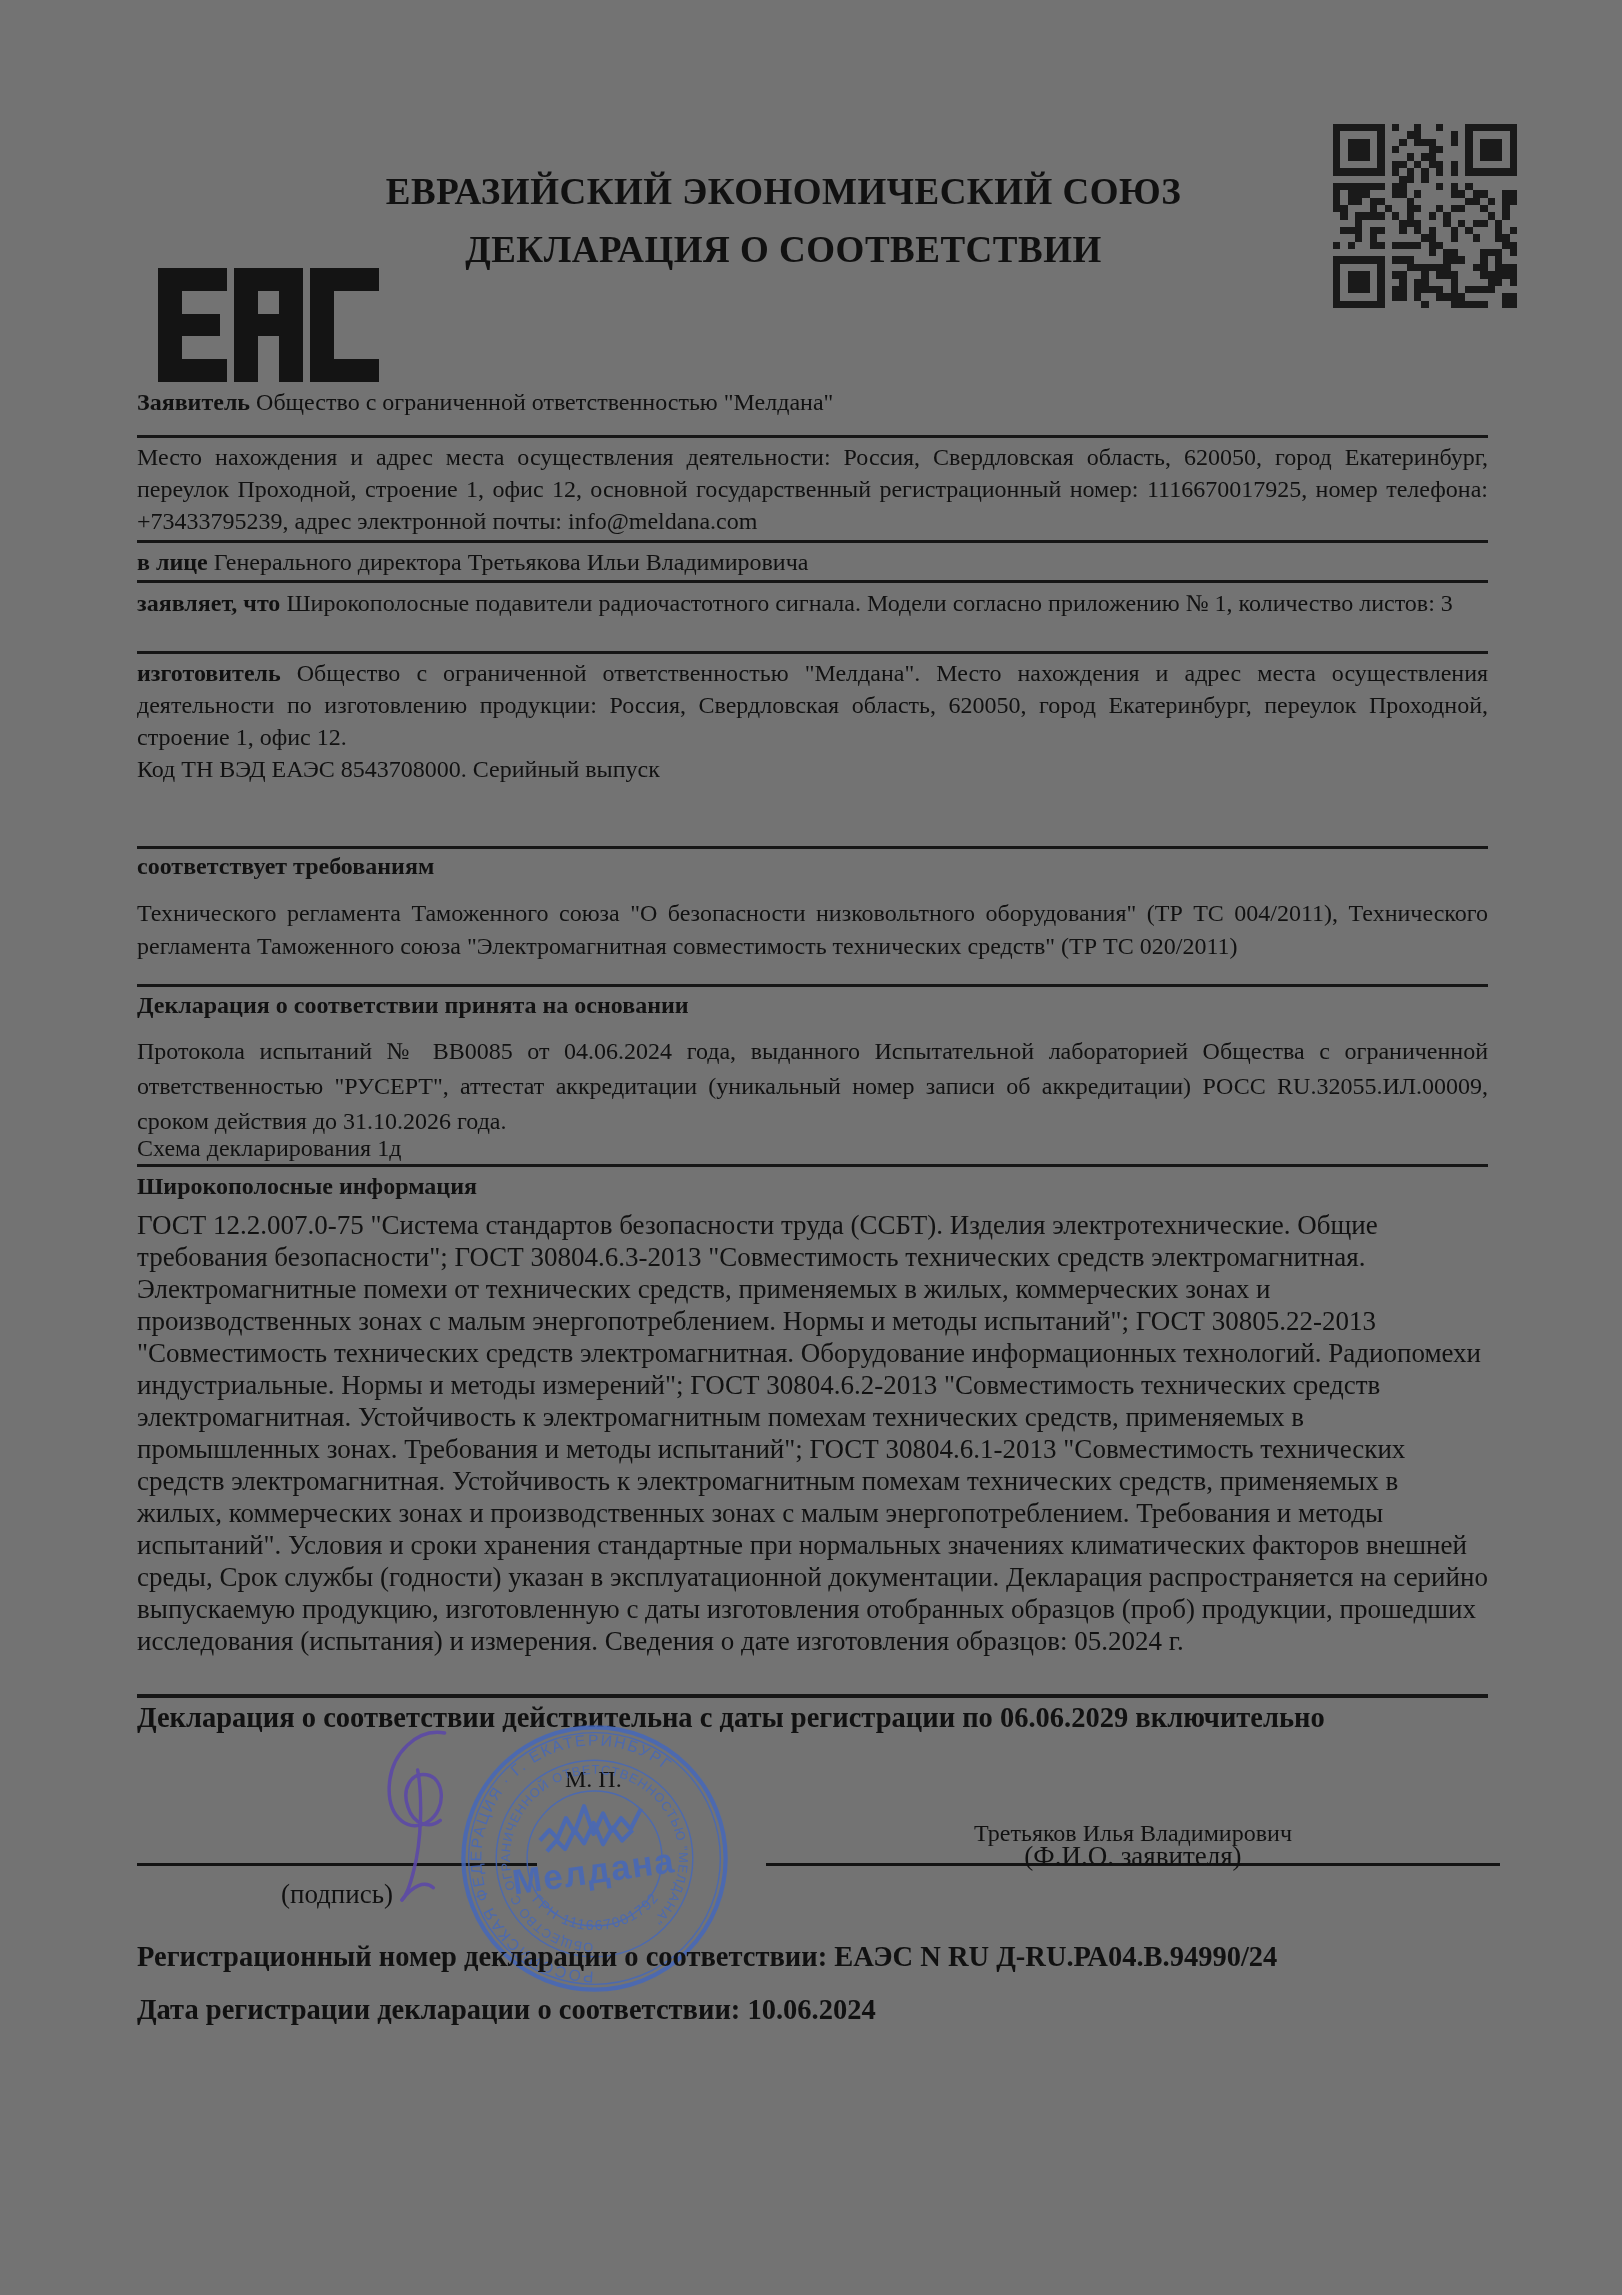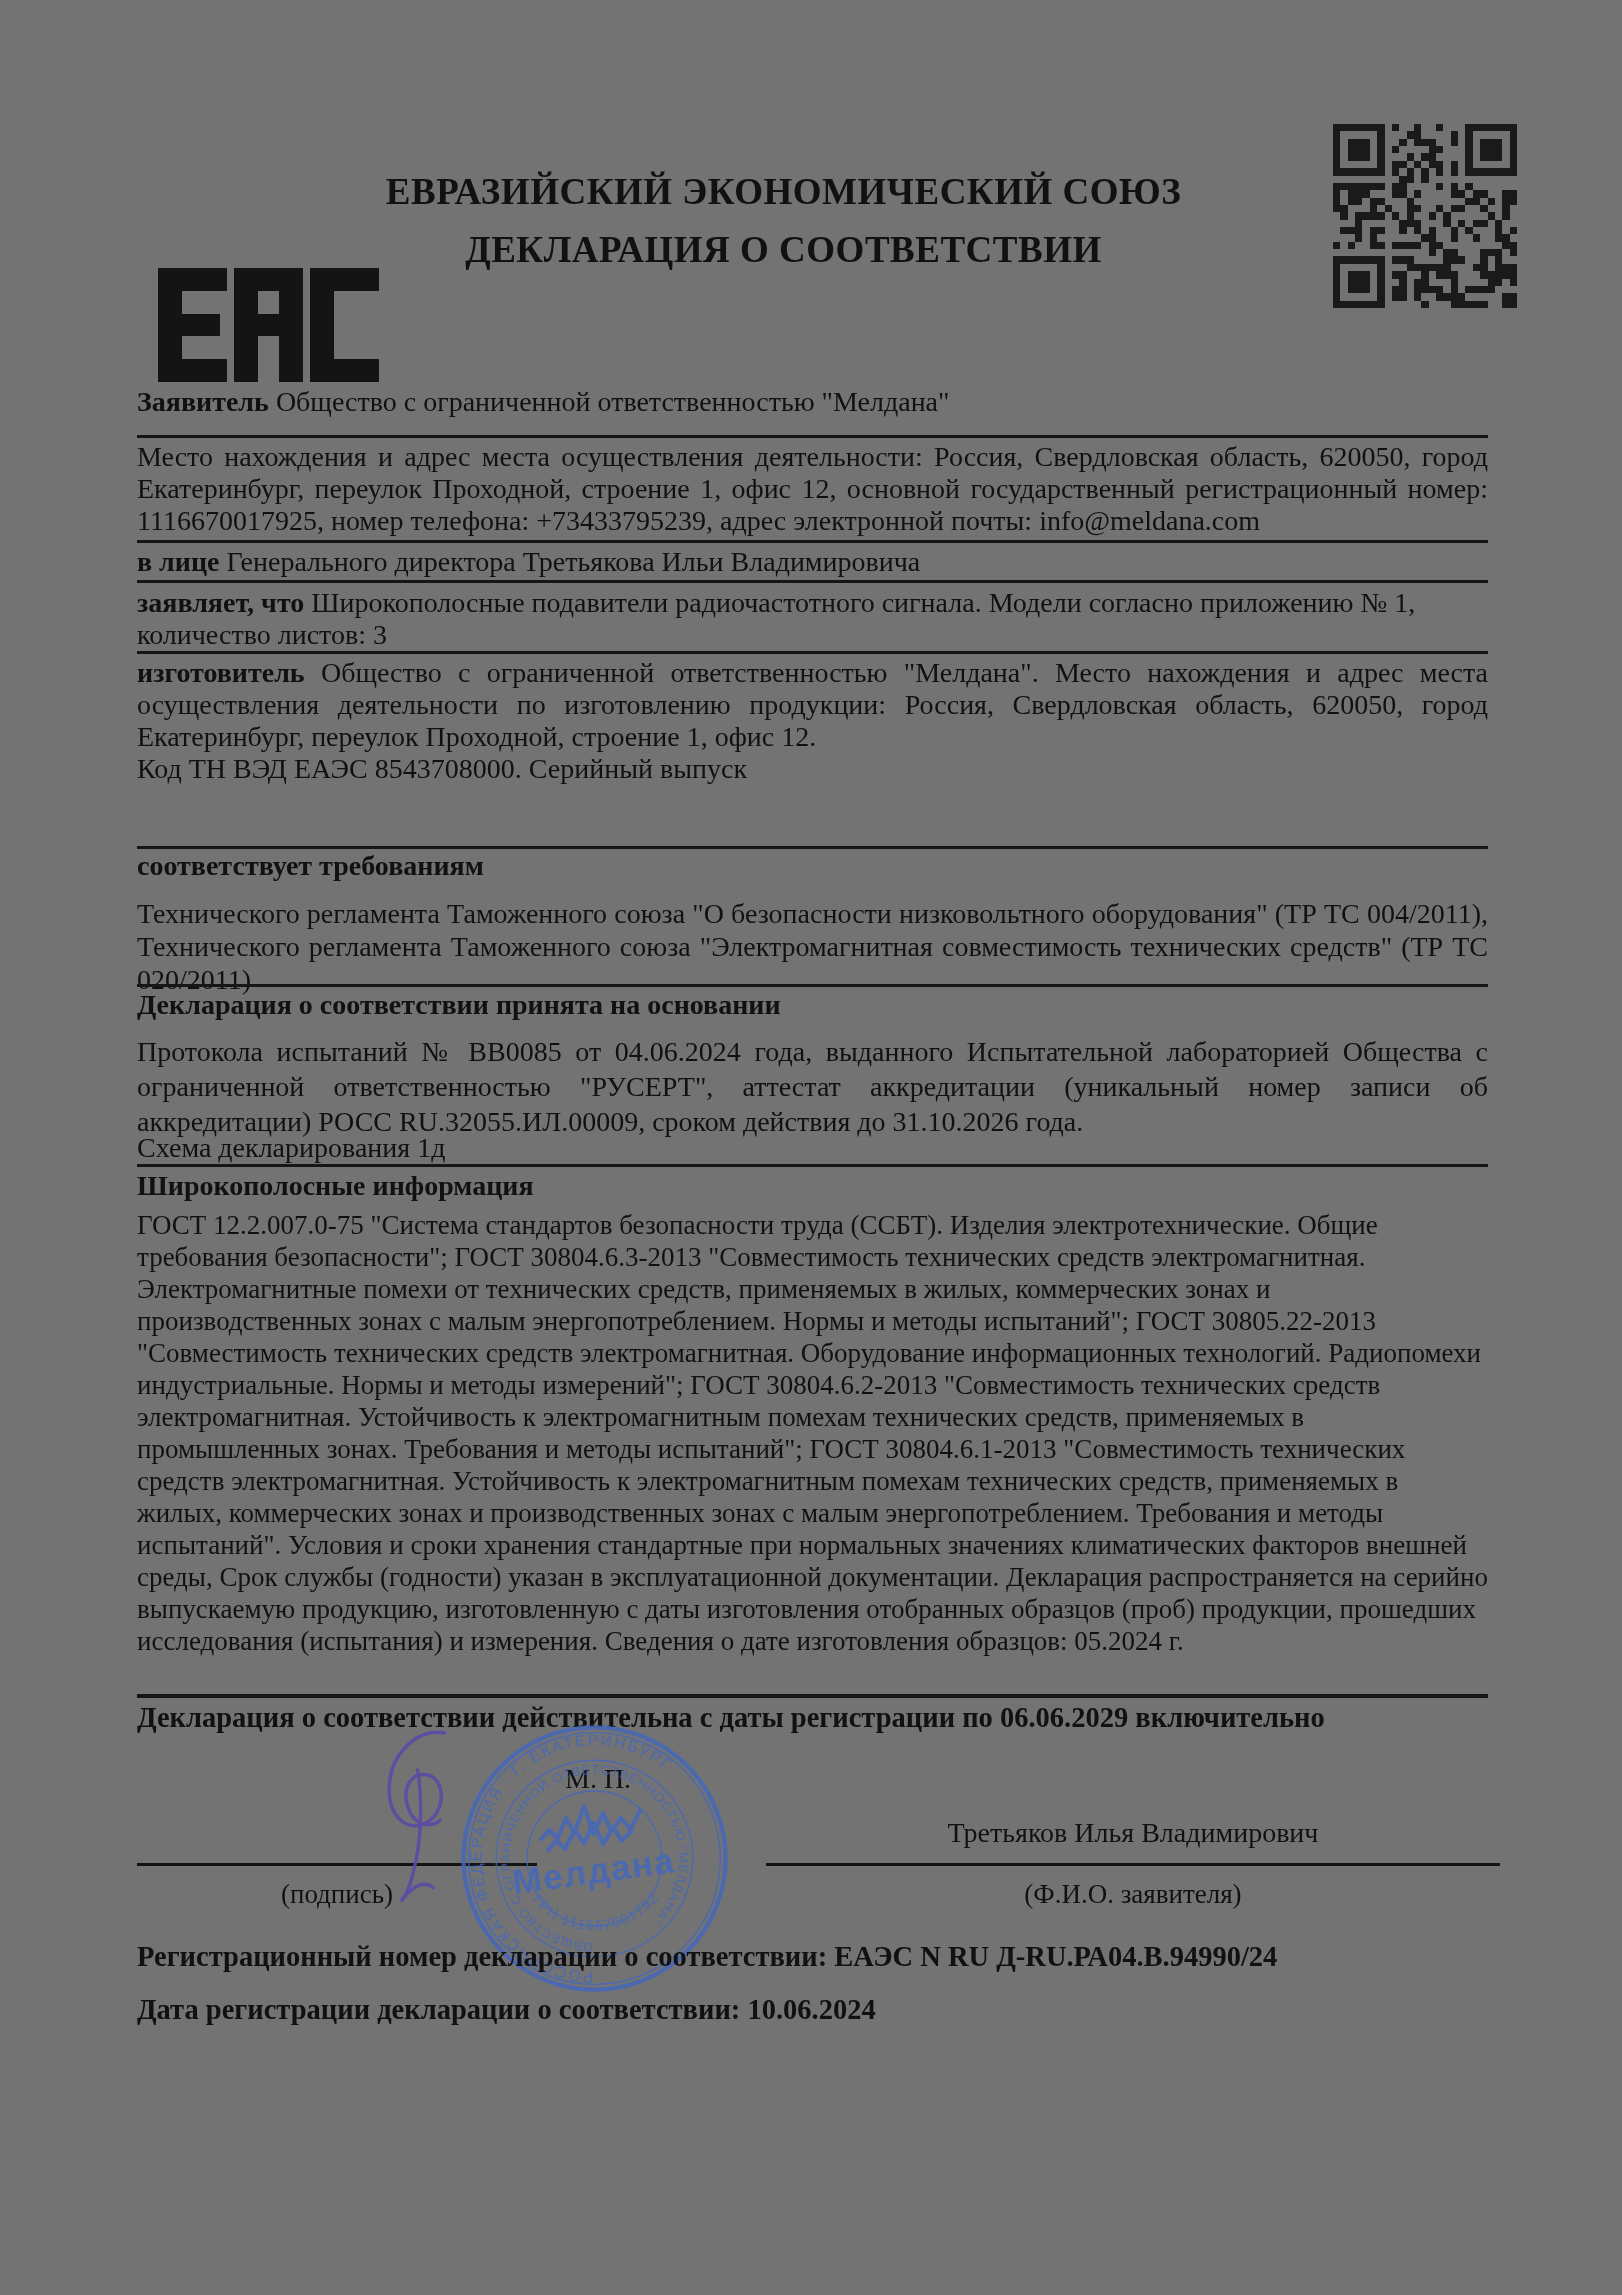--- a/index.html
+++ b/index.html
@@ -1,21 +1,21 @@
 <!DOCTYPE html>
 <html style="font-size:7.9px"><head>
 <meta charset="utf-8">
 <style>
   html,body{margin:0;padding:0;background:#888;}
   .page{position:relative;width:1623px;height:2295px;background:#737373;overflow:hidden;
         font-family:"Liberation Serif","DejaVu Serif",serif;color:#111;}
   .abs{position:absolute;}
   .content{left:137px;width:1351px;}
   .title{left:79px;width:1409px;text-align:center;font-weight:bold;font-size:37px;line-height:58px;letter-spacing:0.5px;}
-  .body-text{font-size:28px;line-height:32px;}
+  .body-text{font-size:24px;line-height:32px;}
   .just{text-align:justify;}
   b.lbl{font-weight:bold;}
   .hr{position:absolute;left:137px;width:1351px;background:#161616;}
   .h5{height:2.5px;} .h7{height:3.4px;} .h9{height:4.4px;}
   .bold-line{font-weight:bold;font-size:28.5px;line-height:34px;}
   .caption{font-size:27px;}
   .sigline{position:absolute;height:2.5px;background:#131313;}
   .center{text-align:center;}
   .gost{font-size:27px;line-height:32px;}
   .basis{line-height:35px;}
@@ -398,21 +398,21 @@
   <div class="abs content gost" style="top:1209px;">ГОСТ 12.2.007.0-75  "Система стандартов безопасности труда (ССБТ). Изделия электротехнические. Общие требования безопасности"; ГОСТ 30804.6.3-2013  "Совместимость технических средств электромагнитная. Электромагнитные помехи от технических средств, применяемых в жилых, коммерческих зонах и производственных зонах с малым энергопотреблением. Нормы и методы испытаний"; ГОСТ 30805.22-2013 "Совместимость технических средств электромагнитная. Оборудование информационных технологий. Радиопомехи индустриальные. Нормы и методы измерений"; ГОСТ 30804.6.2-2013  "Совместимость технических средств электромагнитная. Устойчивость к электромагнитным помехам технических средств, применяемых в промышленных зонах. Требования и методы испытаний"; ГОСТ 30804.6.1-2013 "Совместимость технических средств электромагнитная. Устойчивость к электромагнитным помехам технических средств, применяемых в жилых, коммерческих зонах и производственных зонах с малым энергопотреблением. Требования и методы испытаний". Условия и сроки хранения стандартные при нормальных значениях климатических факторов внешней среды, Срок службы (годности) указан в эксплуатационной документации. Декларация распространяется на серийно выпускаемую продукцию, изготовленную с даты изготовления отобранных образцов (проб) продукции, прошедших исследования (испытания) и измерения. Сведения о дате изготовления образцов: 05.2024 г.</div>
 
   <div class="hr h9" style="top:1694px;"></div>
   <div class="abs content bold-line" style="top:1701px;">Декларация о соответствии  действительна с даты регистрации по 06.06.2029 включительно</div>
 
   <div class="abs body-text" style="left:565px;top:1763px;">М. П.</div>
   <div class="abs body-text center" style="left:766px;top:1817px;width:734px;">Третьяков Илья Владимирович</div>
   <div class="sigline" style="left:137px;top:1863px;width:400px;"></div>
   <div class="sigline" style="left:766px;top:1863px;width:734px;"></div>
   <div class="abs caption center" style="left:137px;top:1879px;width:400px;">(подпись)</div>
-  <div class="abs caption center" style="left:766px;top:1879px;width:734px;">(Ф.И.О. заявителя)</div>
+  <div class="abs caption center" style="left:766px;top:1841px;width:734px;">(Ф.И.О. заявителя)</div>
 
   <svg class="abs" style="left:344px;top:1723px;" width="162" height="187" viewBox="0 0 330 380">
     <g fill="none" stroke="#5c49a6" stroke-width="7" stroke-linecap="round" opacity="0.9">
       <path d="M205 20 C 150 10, 95 60, 92 130 C 90 195, 135 225, 172 200 C 210 175, 205 110, 168 105 C 135 100, 118 135, 130 170 C 142 208, 175 215, 196 198"></path>
       <path d="M150 95 C 160 150, 158 240, 142 300 C 136 325, 128 350, 118 360"></path>
       <path d="M118 360 C 140 330, 165 320, 182 335"></path>
     </g>
   </svg>
 
   <svg class="abs stamp" style="left:452px;top:1716px;" width="285" height="285" viewBox="0 0 600 600">

